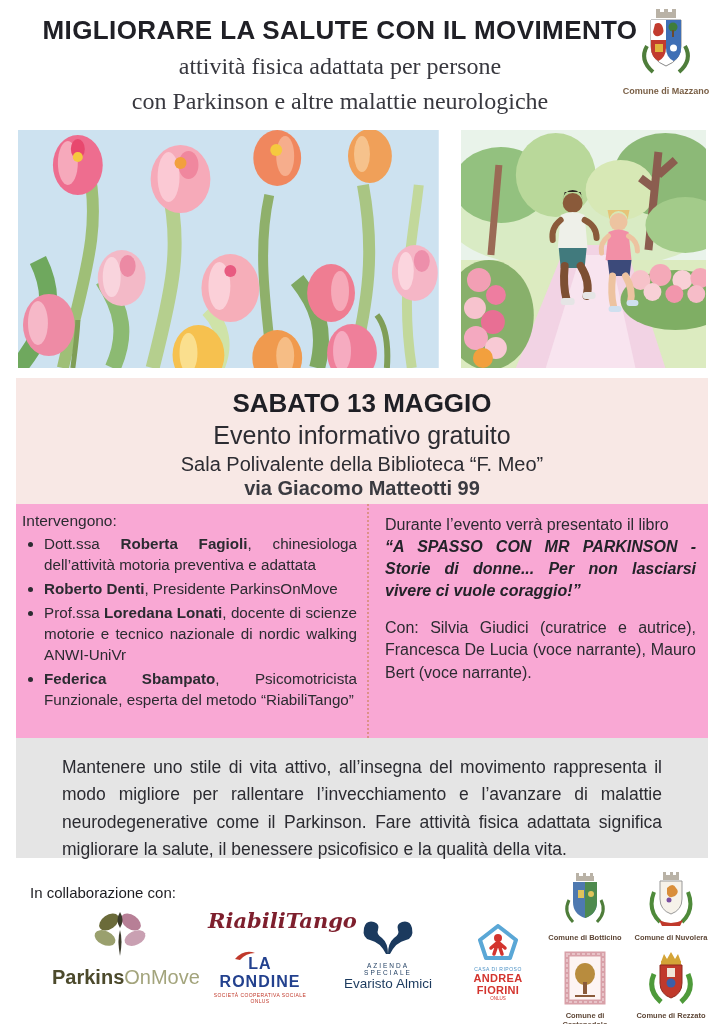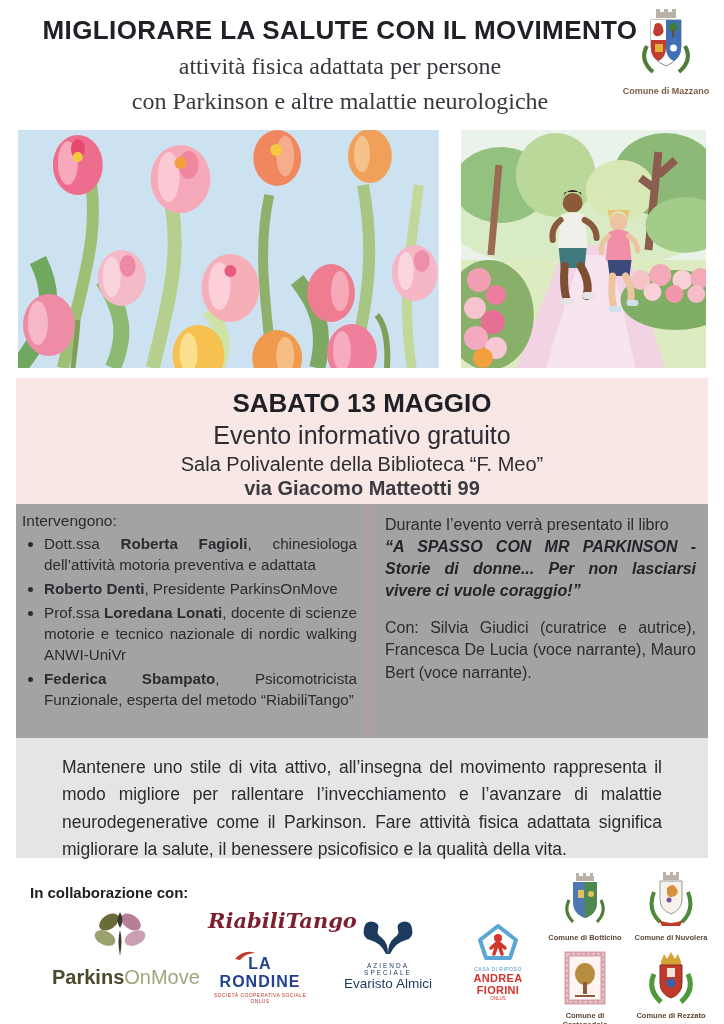--- a/index.html
+++ b/index.html
@@ -18,21 +18,21 @@
   
   .img-row { top:130px; left:18px; width:688px; height:238px; display:flex; gap:22px; }
   .art { height:238px; overflow:hidden; }
   .art-left { width:422px; }
   .art-right { width:246px; }
   .art svg { display:block; width:100%; height:100%; }
 
   
   .band { left:16px; width:692px; }
   .band-event { top:378px; height:126px; background:#f8e8e5; text-align:center; padding-top:10px; }
-  .band-cols { top:504px; height:234px; background:#a3a3a3; }
+  .band-cols { top:504px; height:234px; background:#f9a8d4; }
   .band-msg  { top:738px; height:120px; background:#e5e5e5; }
 
   .ev-date { font-size:26px; font-weight:800; color:#1f1f25; }
   .ev-type { font-size:25px; font-weight:400; color:#2c2c32; margin-top:2px; }
   .ev-venue { font-size:20px; color:#2c2c32; margin-top:3px; }
   .ev-addr { font-size:20px; color:#3a3a40; margin-top:1px;font-weight:bold; }
   .ev-time { font-size:20px; font-weight:800; color:#1f1f25; margin-top:1px; }
 
   .cols { display:flex; height:100%; }
   .col-left { width:351px; padding:8px 10px 0 6px; }
@@ -41,21 +41,21 @@
   .speakers { list-style:disc; padding-left:22px; }
   .speakers li { font-size:15.2px; line-height:1.38; text-align:justify; color:#2b2b31; margin-bottom:3px; }
   .speakers b { font-weight:800; }
   .book-intro { font-size:16px; color:#2b2b31; line-height:1.35; }
   .book-title { font-size:16px; font-weight:800; font-style:italic; color:#232329; line-height:1.4; text-align:justify; }
   .book-credits { font-size:16px; color:#2b2b31; line-height:1.4; text-align:justify; margin-top:14px; }
 
   .msg-text { font-size:17.5px; line-height:1.56; text-align:justify; color:#2b2b31; padding:16px 46px 0 46px; }
 
   
-  .partners-heading { top:884px; left:30px; font-size:15px; font-weight:700; color:#1d1d22; }
+  .partners-heading { top:884px; left:30px; font-size:15px; font-weight:400; color:#1d1d22; }
   .logo-pom { top:908px; left:52px; width:136px; text-align:center; }
   .pom-text { font-size:20px; margin-top:2px; }
   .pom-bold { font-weight:800; color:#4c4a2c; }
   .pom-light { font-weight:400; color:#a3a47c; }
   .logo-rt { top:908px; left:208px; width:104px; text-align:center; font-family:"DejaVu Serif","Liberation Serif",serif; font-style:italic; font-weight:700; font-size:21px; color:#7e1f2d; }
   .logo-lr { top:955px; left:206px; width:108px; text-align:center; }
   .lr-main { font-size:16px; font-weight:800; color:#23418e; letter-spacing:1px; position:relative; }
   .lr-swoosh { position:absolute; left:28px; top:-6px; }
   .lr-sub { font-size:5px; color:#c0392b; letter-spacing:.4px; margin-top:1px; }
   .logo-al { top:918px; left:344px; width:88px; text-align:center; }

